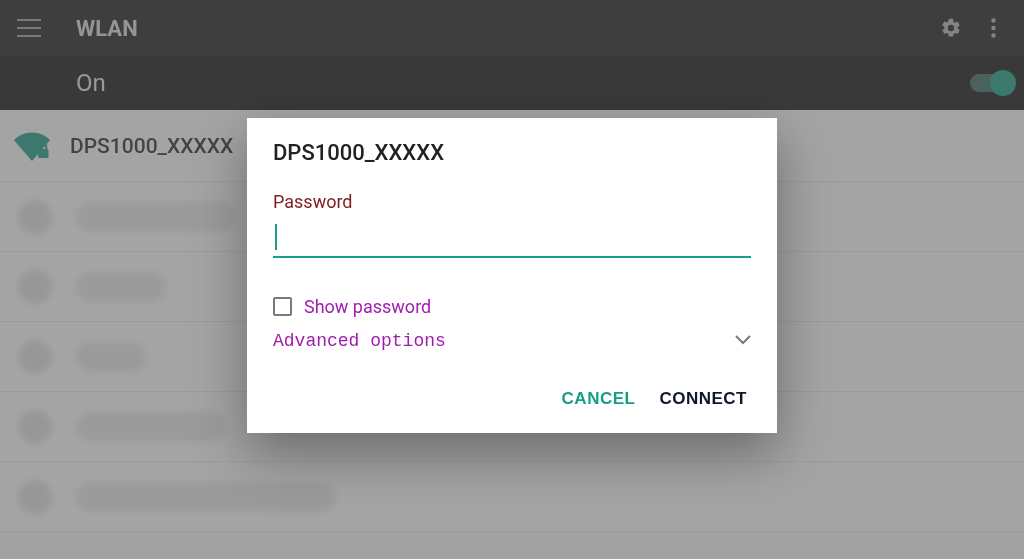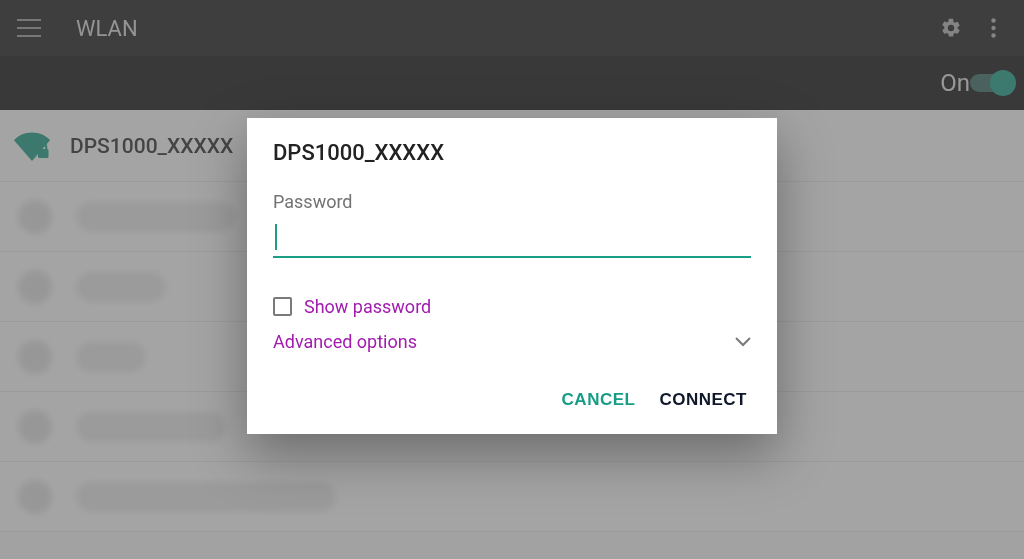--- a/index.html
+++ b/index.html
@@ -17,38 +17,37 @@
     .hamburger {
       width: 38px; height: 38px;
       display: flex; align-items: center; justify-content: center;
       cursor: pointer;
     }
     .hamburger svg { stroke: #9e9e9e; }
     .appbar-title {
       margin-left: 28px;
       font-size: 22px;
       color: #dcdcdc;
-      font-weight: 400;
+      font-weight: 700;
     }
     .appbar-spacer { flex: 1; }
     .icon-btn {
       width: 42px; height: 42px;
       display: flex; align-items: center; justify-content: center;
       cursor: pointer;
     }
     .icon-btn svg { fill: #b9b9b9; }
     
     
     .toggle-row {
       height: 54px;
       background: #111211;
       display: flex;
       align-items: center;
-      padding: 0 10px 0 56px;
-      text-align: right;
+      padding: 0 10px 0 76px;
     }
     .toggle-label {
       font-size: 24px;
       color: #e4e4e4;
       flex: 1;
     }
     .switch {
       position: relative;
       width: 44px; height: 18px;
       border-radius: 10px;
@@ -123,21 +122,21 @@
       padding: 22px 26px 14px 26px;
     }
     .dialog-title {
       font-size: 22px;
       color: #222;
       font-weight: 500;
       margin-bottom: 26px;
     }
     .field-label {
       font-size: 18px;
-      color: #737373;
+      color: #7f1d1d;
       margin-bottom: 10px;
     }
     .text-input-wrap {
       position: relative;
       height: 36px;
       border-bottom: 2px solid #1a9e86;
       margin-bottom: 38px;
     }
     .text-input {
       width: 100%; height: 100%;
@@ -165,20 +164,21 @@
     .check-label, .adv-label {
       font-size: 18px;
       color: #a21caf;
     }
     .adv-row {
       display: flex;
       align-items: center;
       justify-content: space-between;
       margin-bottom: 28px;
       cursor: pointer;
+      font-family: Liberation Mono, monospace;
     }
     .chevron svg { stroke: #7a7a7a; }
     .actions {
       display: flex;
       justify-content: flex-end;
       gap: 16px;
     }
     .btn {
       font-size: 17px;
       font-weight: 700;

